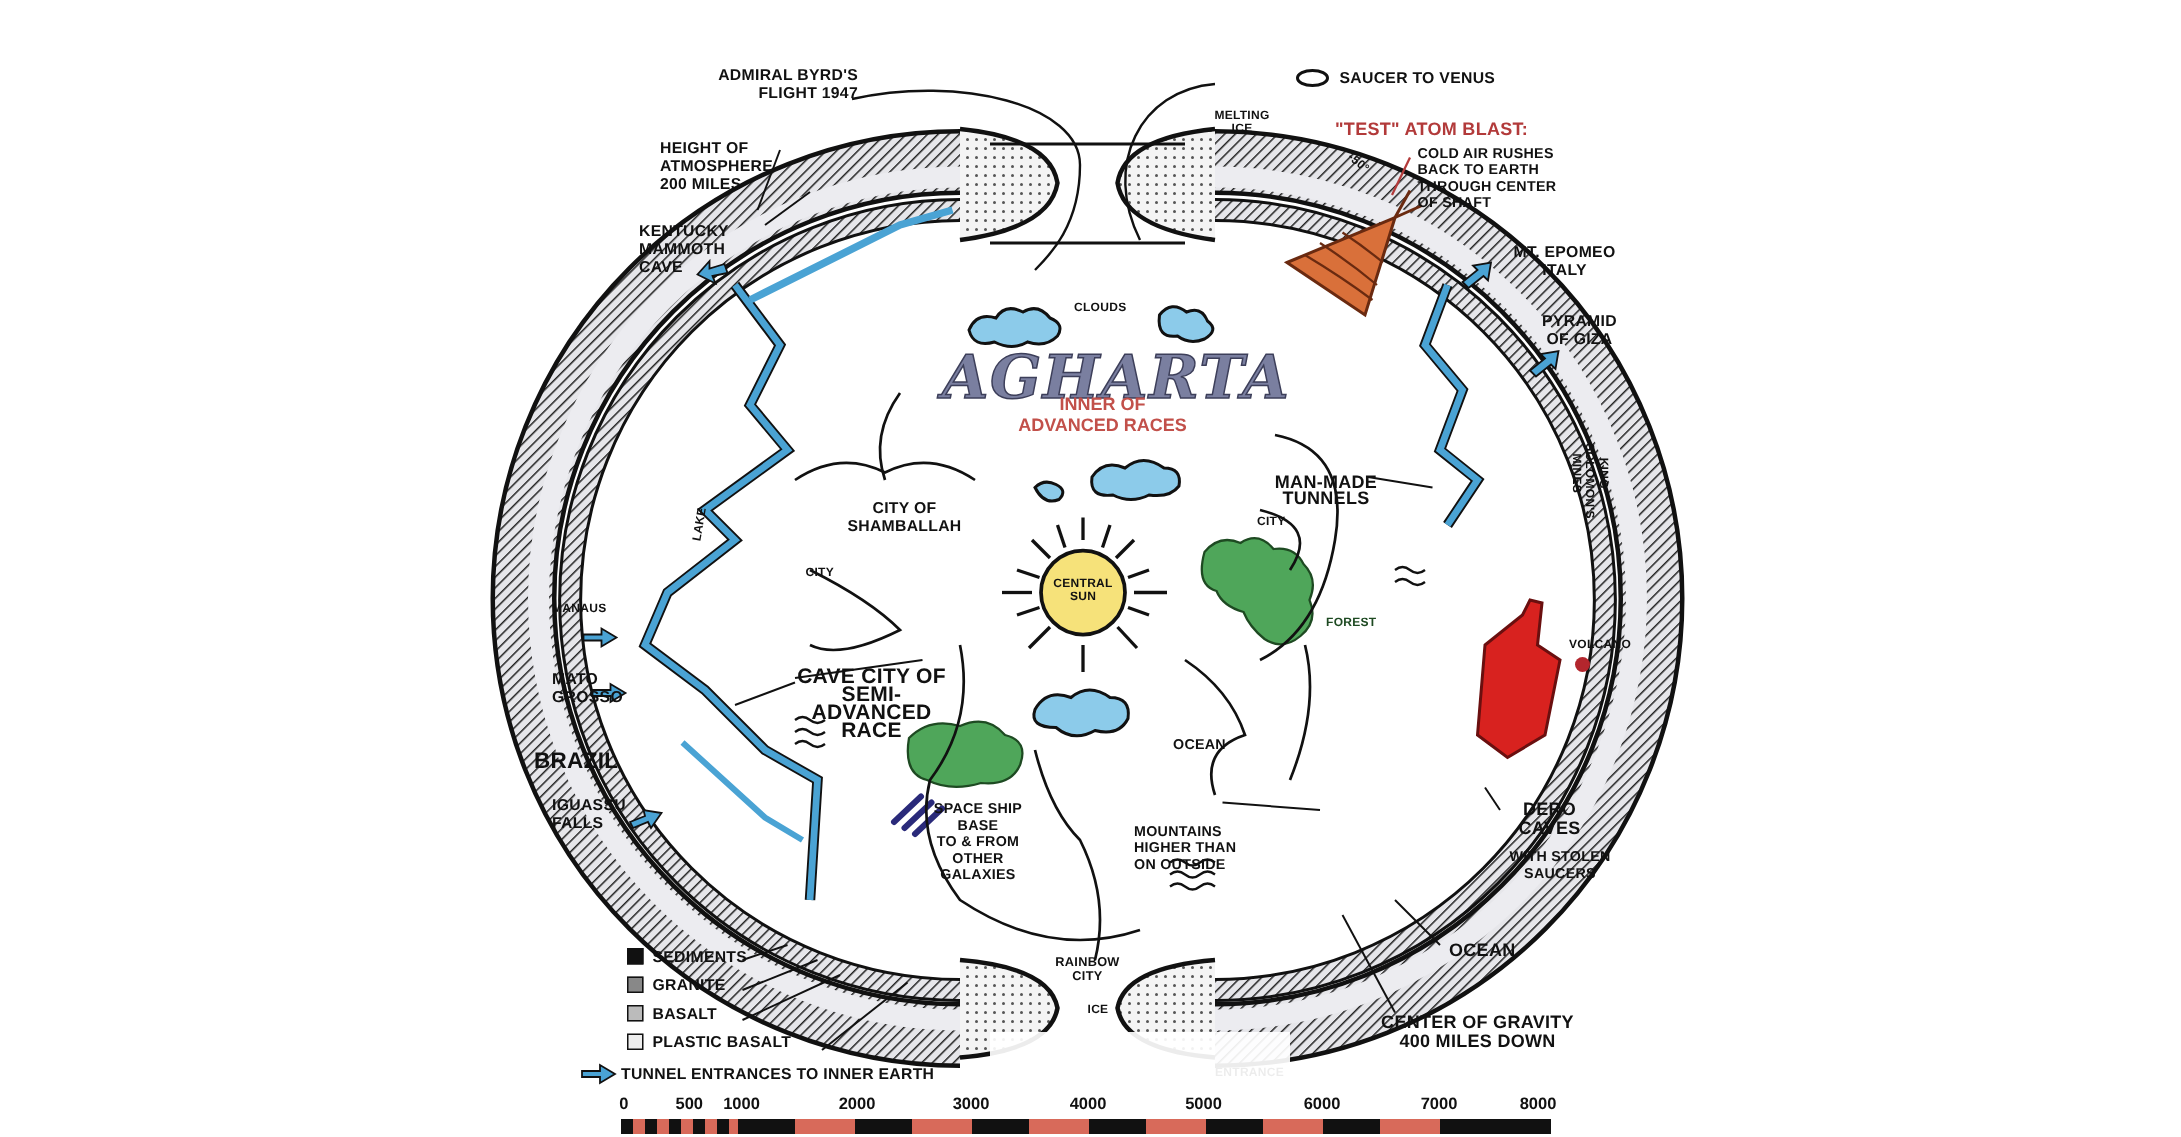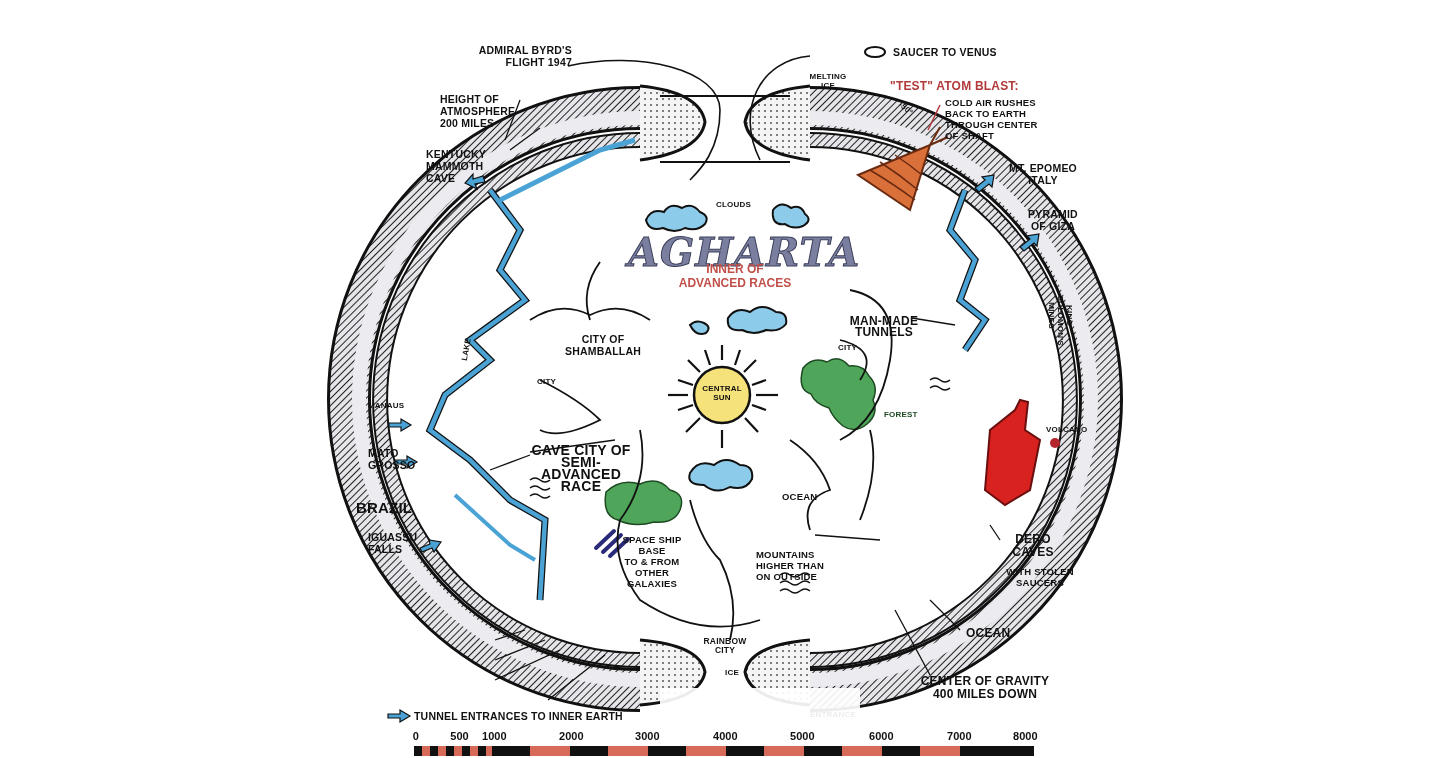--- a/index.html
+++ b/index.html
@@ -249,20 +249,38 @@
 ON OUTSIDE</div>
   <div class="lbl sm pre c" style="left:612px;top:534px;width:80px;font-size:9.5px;line-height:11px;">SPACE SHIP
 BASE
 TO &amp; FROM
 OTHER
 GALAXIES</div>
   <div class="lbl sm pre c" style="left:695px;top:637px;width:60px;font-size:8.5px;">RAINBOW
 CITY</div>
   <div class="lbl sm" style="left:725px;top:668px;">ICE</div>
 
+  <div class="legend">
+    <div class="legend-row">
+      <span class="sw" style="background:#111;"></span>
+      <span class="lbl" style="position:static;">SEDIMENTS</span>
+    </div>
+    <div class="legend-row">
+      <span class="sw" style="background:#888;"></span>
+      <span class="lbl" style="position:static;">GRANITE</span>
+    </div>
+    <div class="legend-row">
+      <span class="sw" style="background:#bbb;"></span>
+      <span class="lbl" style="position:static;">BASALT</span>
+    </div>
+    <div class="legend-row">
+      <span class="sw" style="background:#eee;"></span>
+      <span class="lbl" style="position:static;">PLASTIC BASALT</span>
+    </div>
+  </div>
   <div class="lbl" style="left:414px;top:710px;">TUNNEL ENTRANCES TO INNER EARTH</div>
   <div class="lbl sm" style="left:810px;top:710px;">ENTRANCE</div>
 
   <div class="wm"></div>
 
   <div class="scale">
     <span class="tick-lbl" style="left:0px;">0</span>
     <span class="tick-lbl" style="left:40px;">500</span>
     <span class="tick-lbl" style="left:73px;">1000</span>
     <span class="tick-lbl" style="left:150px;">2000</span>

